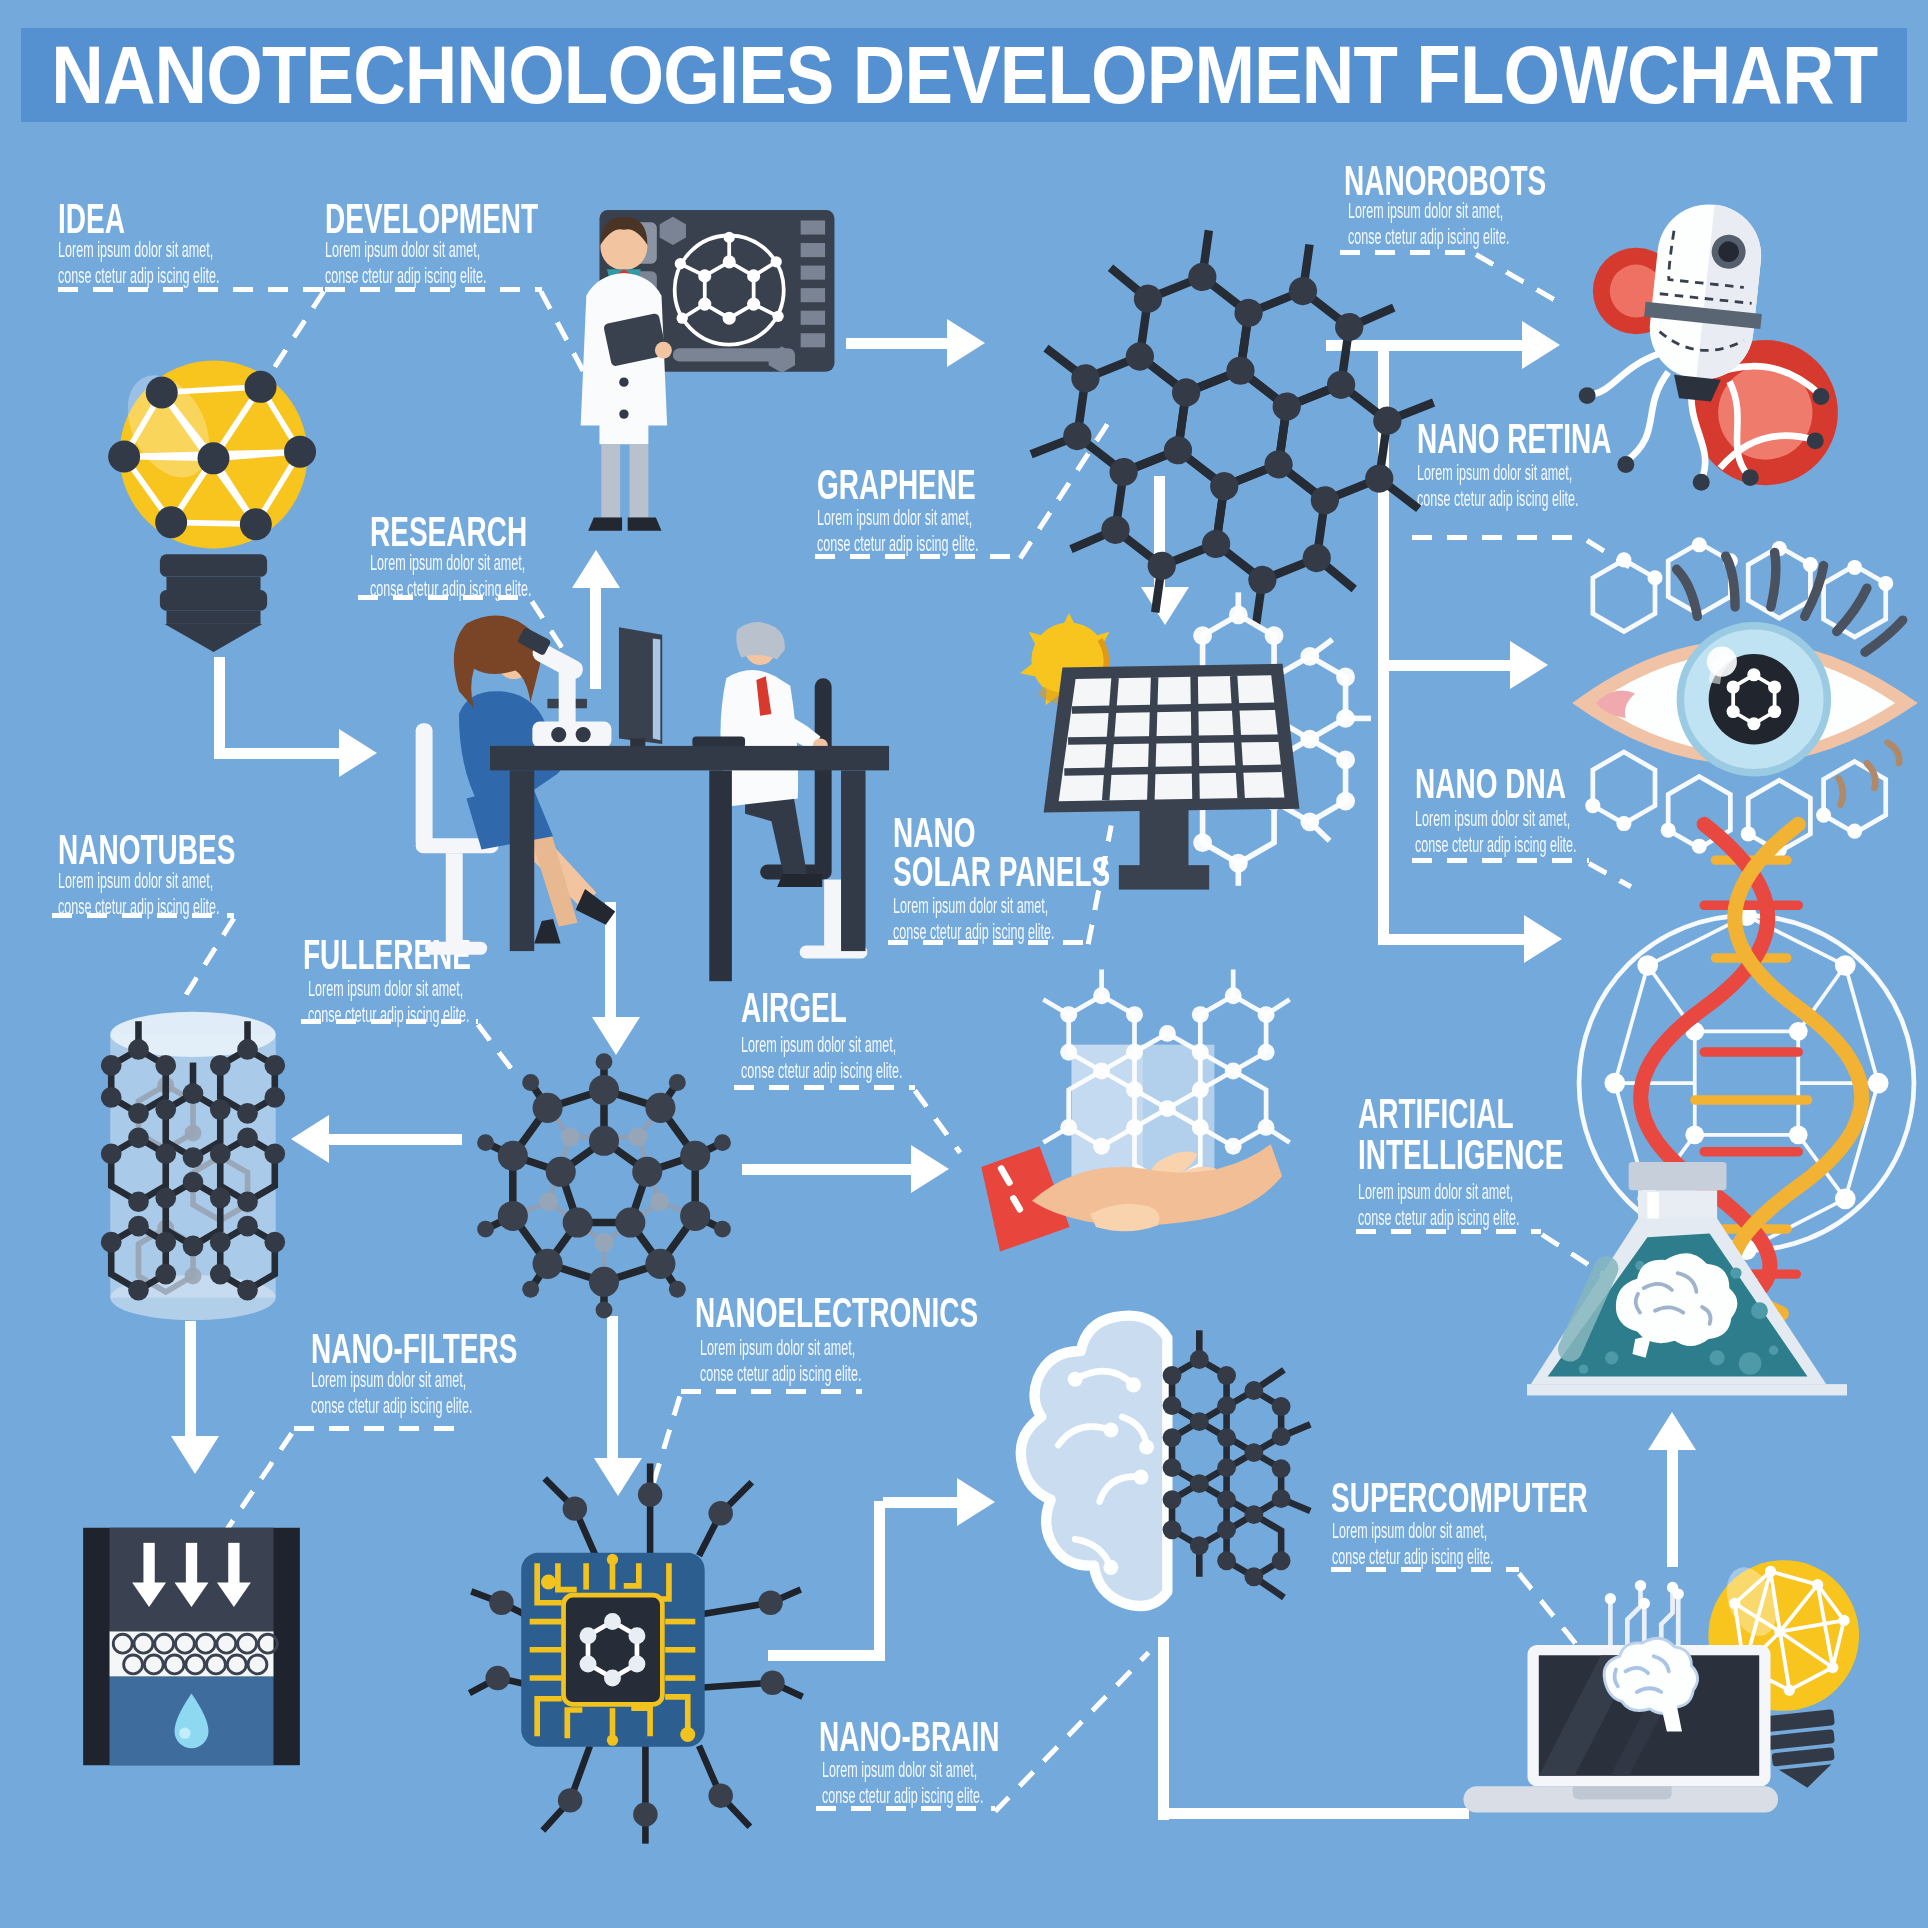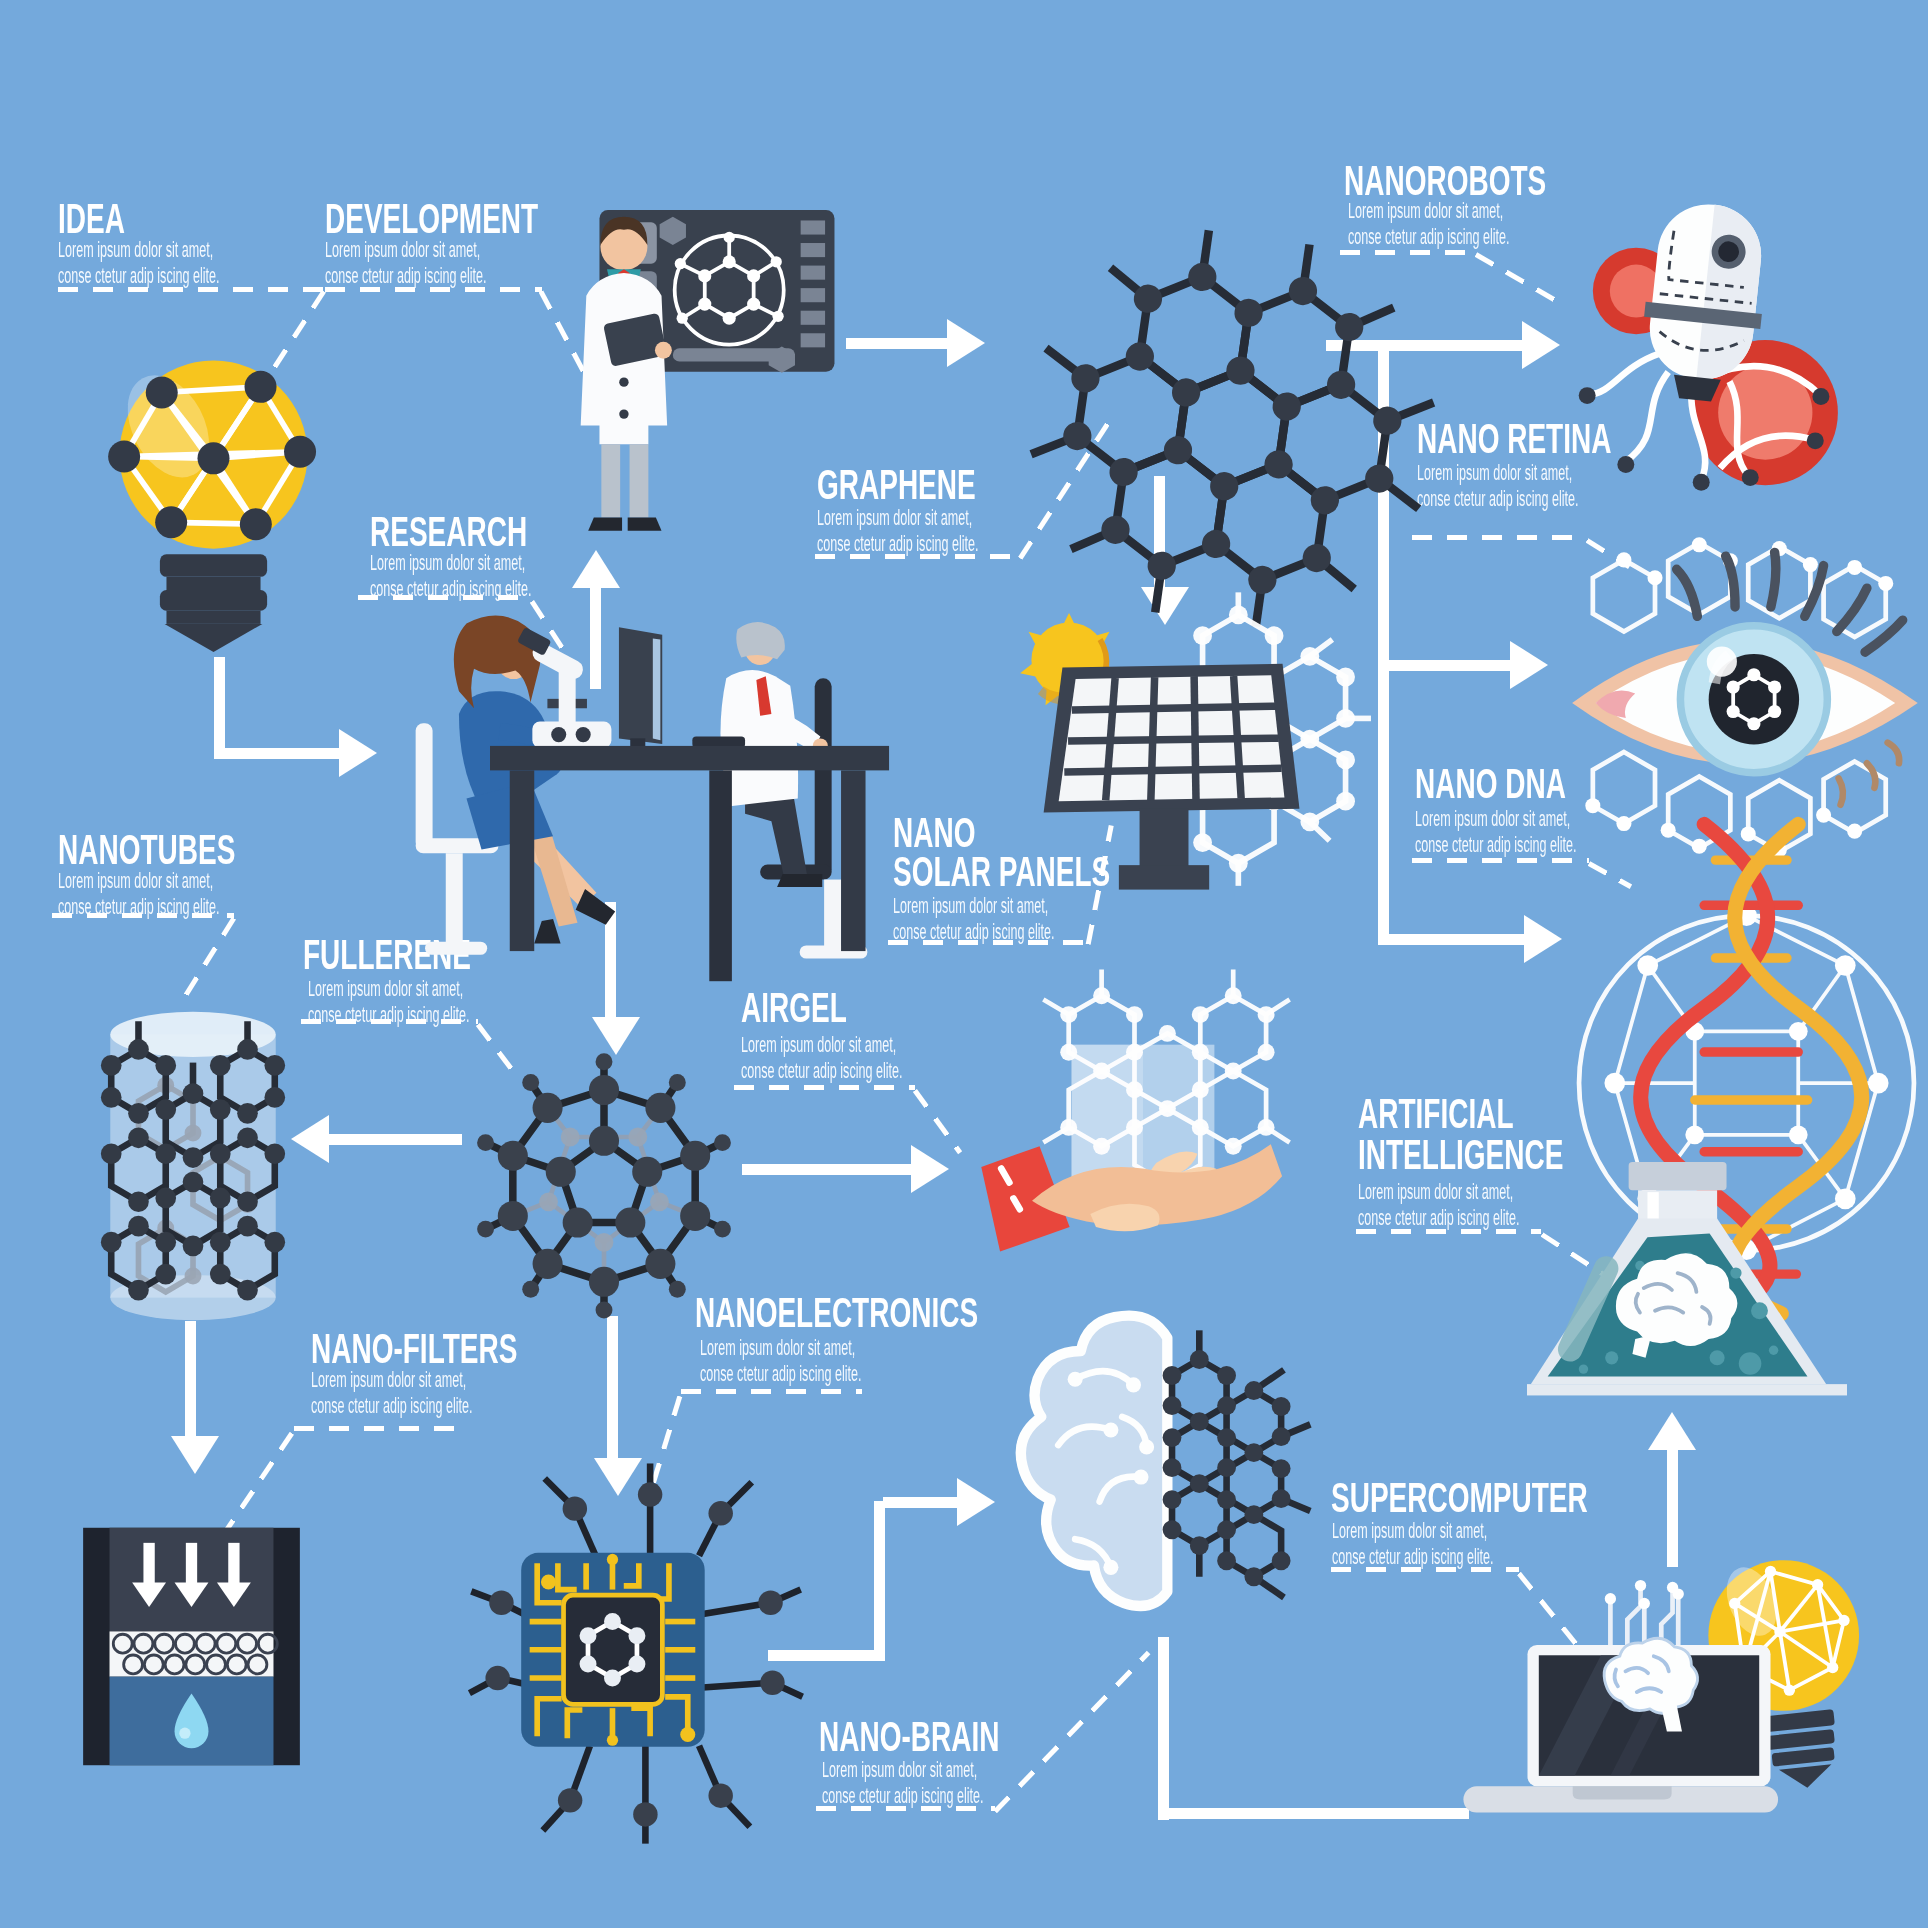--- a/index.html
+++ b/index.html
@@ -23,20 +23,23 @@
   .ah.d{border-left:24.5px solid transparent;border-right:24.5px solid transparent;border-top:38px solid #fff;}
   .ah.u{border-left:24.5px solid transparent;border-right:24.5px solid transparent;border-bottom:38px solid #fff;}
   .ic{position:absolute;}
   .ic svg{display:block;width:100%;height:100%;overflow:visible;}
 </style>
 </head>
 <body>
 
 <div id="canvas">
 
+  <div class="header">
+    <div class="title">NANOTECHNOLOGIES DEVELOPMENT FLOWCHART</div>
+  </div>
 
   <div class="ln" style="left:214px;top:657px;width:11.3px;height:96px"></div>
   <div class="ln" style="left:214px;top:748px;width:132px;height:11.3px"></div>
   <div class="ah r" style="left:339px;top:729px"></div>
 
   <div class="ah u" style="left:572px;top:550px"></div>
   <div class="ln" style="left:590px;top:584px;width:11.3px;height:105px"></div>
 
   <div class="ln" style="left:846px;top:338px;width:105px;height:11.3px"></div>
   <div class="ah r" style="left:947px;top:319px"></div>

